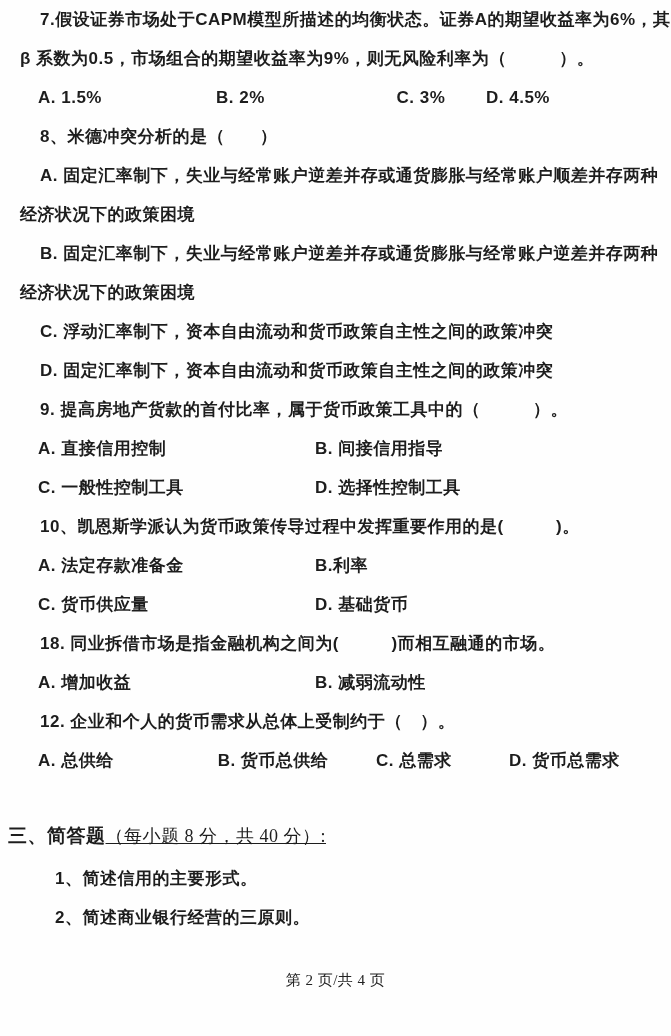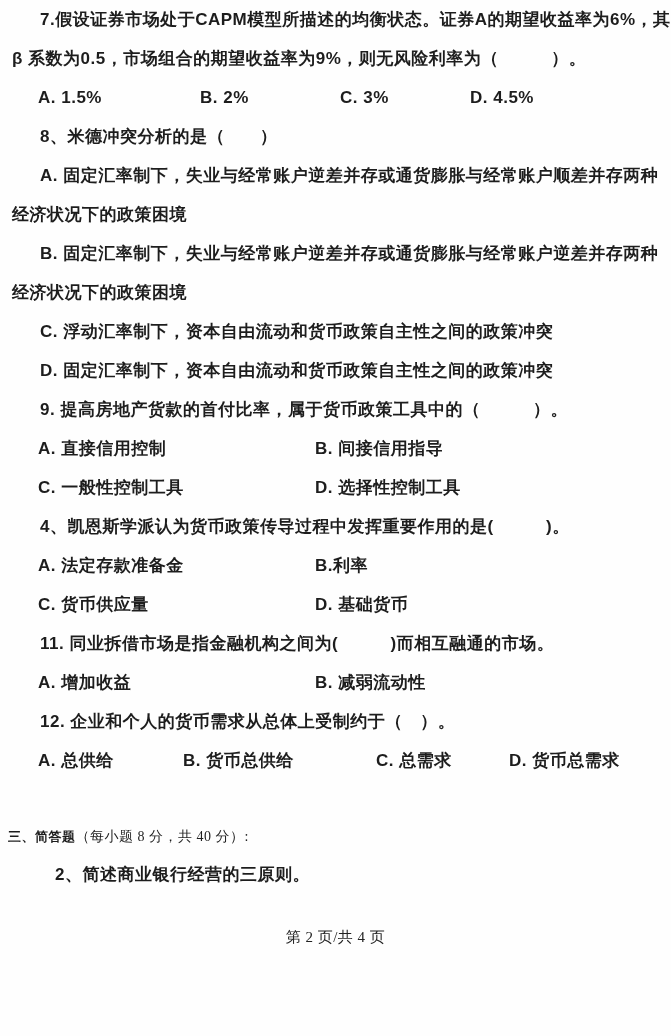--- a/index.html
+++ b/index.html
@@ -14,39 +14,39 @@
     color: #1d1d1d;
     font-size: 17px;
     letter-spacing: 0.5px;
   }
   .line {
     line-height: 39px;
     height: 39px;
     white-space: nowrap;
   }
   .q-first { padding-left: 40px; }   
-  .cont    { padding-left: 12px;  }   
+  .cont    { padding-left: 20px;  }   
   .opts    { padding-left: 38px; }   
   .c { display: inline-block; }
   
-  .w7a { width: 162px; } .w7b { width: 140px; } .w7c { width: 130px; }
+  .w7a { width: 162px; } .w7b { width: 140px; margin-left: 16px; } .w7c { width: 130px; text-align: center; }
   
   .w2col { width: 277px; }
   
-  .w12a { width: 145px; } .w12b { width: 180px; } .w12c { width: 133px; margin-left: 13px; }
+  .w12a { width: 145px; } .w12b { width: 180px; text-align: center; } .w12c { width: 133px; margin-left: 13px; }
 
   .section-heading {
     margin-top: 36px;
     line-height: 39px;
     height: 39px;
     padding-left: 8px;
     white-space: nowrap;
   }
-  .section-title { font-size: 13px; font-weight: bold; }
-  .section-note  { font-size: 14px; font-weight: normal; font-family: "Liberation Serif", serif; }
+  .section-title { font-size: 19px; font-weight: bold; }
+  .section-note  { font-size: 18px; font-weight: normal; font-family: "Liberation Serif", serif; text-decoration: underline; }
   .sub-item {
     line-height: 39px;
     height: 39px;
     padding-left: 55px;
     white-space: nowrap;
   }
   .sub-item-first { margin-top: 4px; }
   .footer {
     margin-top: 24px;
     text-align: center;
@@ -77,38 +77,39 @@
   <div class="line q-first">D. 固定汇率制下，资本自由流动和货币政策自主性之间的政策冲突</div>
 
   <div class="line q-first">9. 提高房地产货款的首付比率，属于货币政策工具中的（　　　）。</div>
   <div class="line opts">
     <span class="c w2col">A. 直接信用控制</span><span class="c">B. 间接信用指导</span>
   </div>
   <div class="line opts">
     <span class="c w2col">C. 一般性控制工具</span><span class="c">D. 选择性控制工具</span>
   </div>
 
-  <div class="line q-first">4、凯恩斯学派认为货币政策传导过程中发挥重要作用的是(　　　)。</div>
+  <div class="line q-first">10、凯恩斯学派认为货币政策传导过程中发挥重要作用的是(　　　)。</div>
   <div class="line opts">
     <span class="c w2col">A. 法定存款准备金</span><span class="c">B.利率</span>
   </div>
   <div class="line opts">
     <span class="c w2col">C. 货币供应量</span><span class="c">D. 基础货币</span>
   </div>
 
-  <div class="line q-first">11. 同业拆借市场是指金融机构之间为(　　　)而相互融通的市场。</div>
+  <div class="line q-first">18. 同业拆借市场是指金融机构之间为(　　　)而相互融通的市场。</div>
   <div class="line opts">
     <span class="c w2col">A. 增加收益</span><span class="c">B. 减弱流动性</span>
   </div>
 
   <div class="line q-first">12. 企业和个人的货币需求从总体上受制约于（　）。</div>
   <div class="line opts">
     <span class="c w12a">A. 总供给</span><span class="c w12b">B. 货币总供给</span><span class="c w12c">C. 总需求</span><span class="c">D. 货币总需求</span>
   </div>
 
   <div class="section-heading">
     <span class="section-title">三、简答题</span><span class="section-note">（每小题 8 分，共 40 分）:</span>
   </div>
+  <div class="sub-item sub-item-first">1、简述信用的主要形式。</div>
   <div class="sub-item">2、简述商业银行经营的三原则。</div>
 
   <div class="footer">第 2 页/共 4 页</div>
 
 </div>
 
 </body></html>

